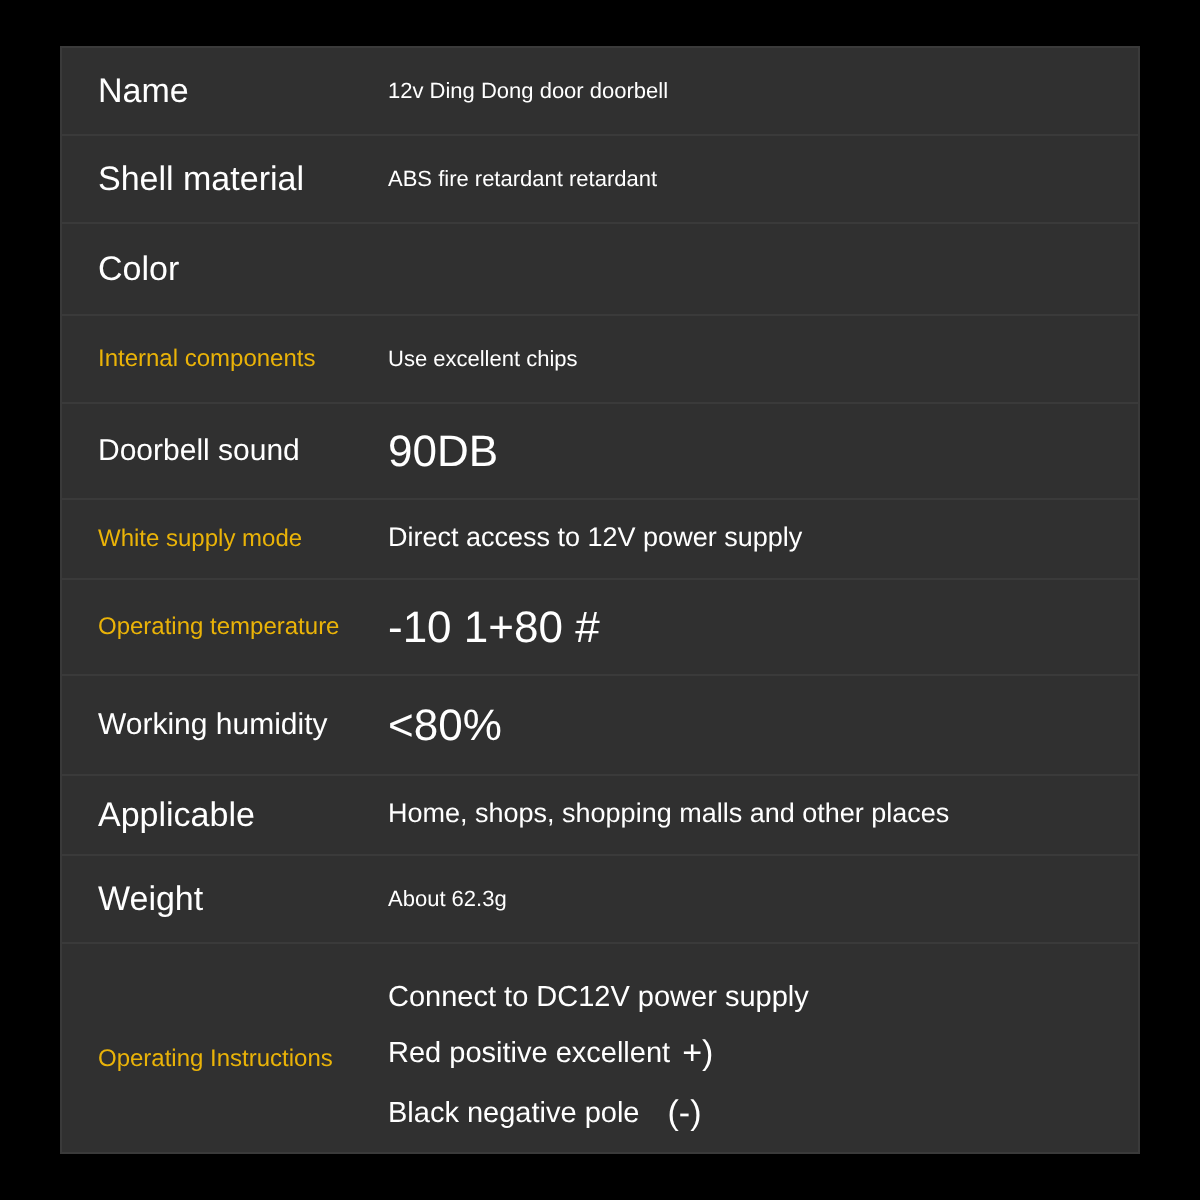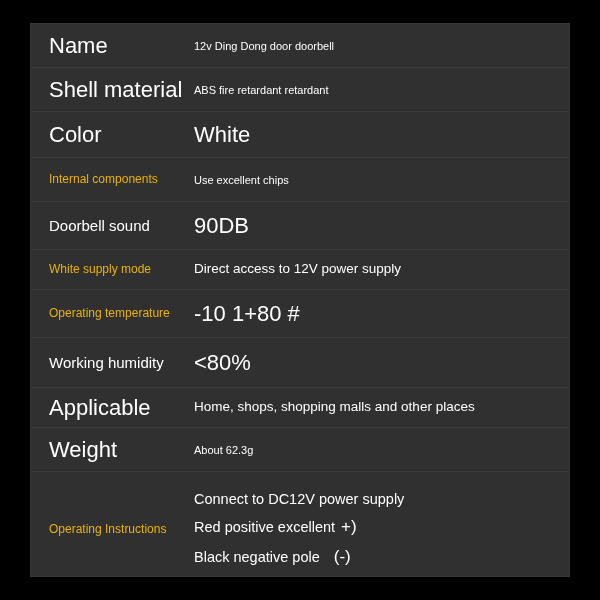--- a/index.html
+++ b/index.html
@@ -34,21 +34,21 @@
   .value {
     flex: 1;
   }
   .h44 { height: 44px; }
   .h40 { height: 40px; }
   .h46 { height: 46px; }
   .h48 { height: 48px; }
   .h50 { height: 50px; }
   .h104 { height: 104px; align-items: center; padding-top: 10px; }
 
-  .lg { font-size: 22px; }
+  .lg { font-size: 17px; }
   .sm { font-size: 12px; line-height: 1.15; color: #eab308; }
   .val-md { font-size: 11px; }
   .val-lg { font-size: 22px; }
   .val-sm { font-size: 13.5px; line-height: 1.2; }
 
   .instr-block { display: flex; flex-direction: column; gap: 10px; width: 100%; }
   .instr-line { display: flex; align-items: center; gap: 6px; font-size: 14.5px; }
   .sym { font-size: 17px; }
   .mt4 { margin-top: 2px; }
 </style>
@@ -62,21 +62,20 @@
     <div class="value val-md">12v Ding Dong door doorbell</div>
   </div>
 
   <div class="row h44">
     <div class="label lg">Shell material</div>
     <div class="value val-md">ABS fire retardant retardant</div>
   </div>
 
   <div class="row h46">
     <div class="label lg">Color</div>
-    <div class="value lg">White</div>
   </div>
 
   <div class="row h44">
     <div class="label sm">Internal components</div>
     <div class="value val-md">Use excellent chips</div>
   </div>
 
   <div class="row h48">
     <div class="label lg" style="font-size:15px;">Doorbell sound</div>
     <div class="value val-lg">90DB</div>

